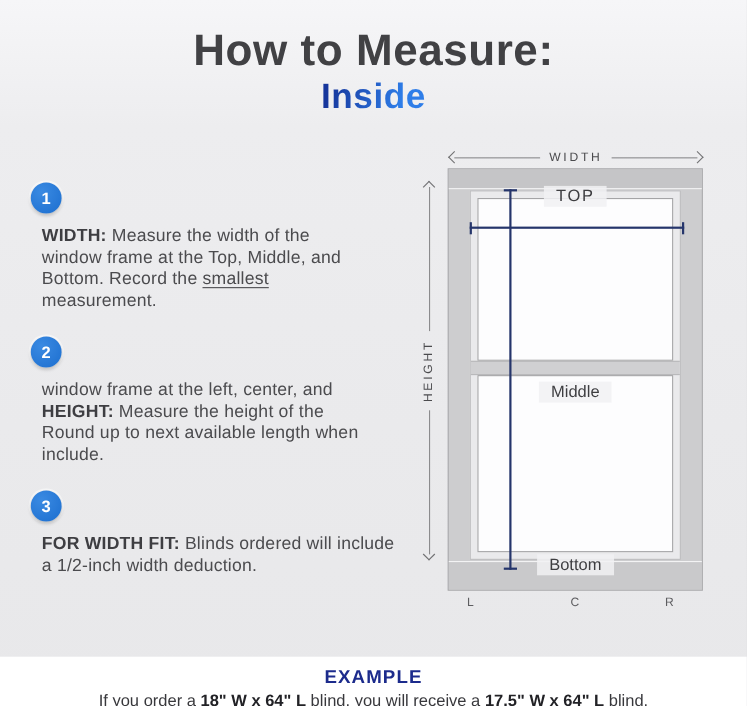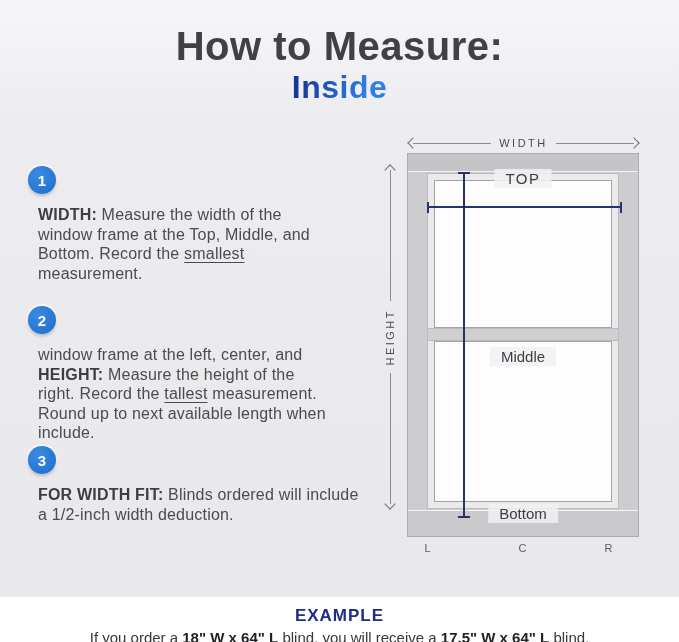--- a/index.html
+++ b/index.html
@@ -114,21 +114,20 @@
         <div class="step-line"><span>Bottom. Record the </span><span class="seg-underline">smallest</span></div>
         <div class="step-line"><span>measurement.</span></div>
       </div>
   </div>
 
   <div class="step-block" style="top:306px;">
     <div class="step-circle">2</div>
     <div class="step-lines">
         <div class="step-line"><span>window frame at the left, center, and</span></div>
         <div class="step-line"><span class="seg-bold">HEIGHT:</span><span> Measure the height of the</span></div>
-        <div class="step-line"><span>right. Record the </span><span class="seg-underline">tallest</span><span> measurement.</span></div>
         <div class="step-line"><span>Round up to next available length when</span></div>
         <div class="step-line"><span>include.</span></div>
       </div>
   </div>
 
   <div class="step-block" style="top:446px;">
     <div class="step-circle">3</div>
     <div class="step-lines">
         <div class="step-line"><span class="seg-bold">FOR WIDTH FIT:</span><span> Blinds ordered will include</span></div>
         <div class="step-line"><span>a 1/2-inch width deduction.</span></div>

